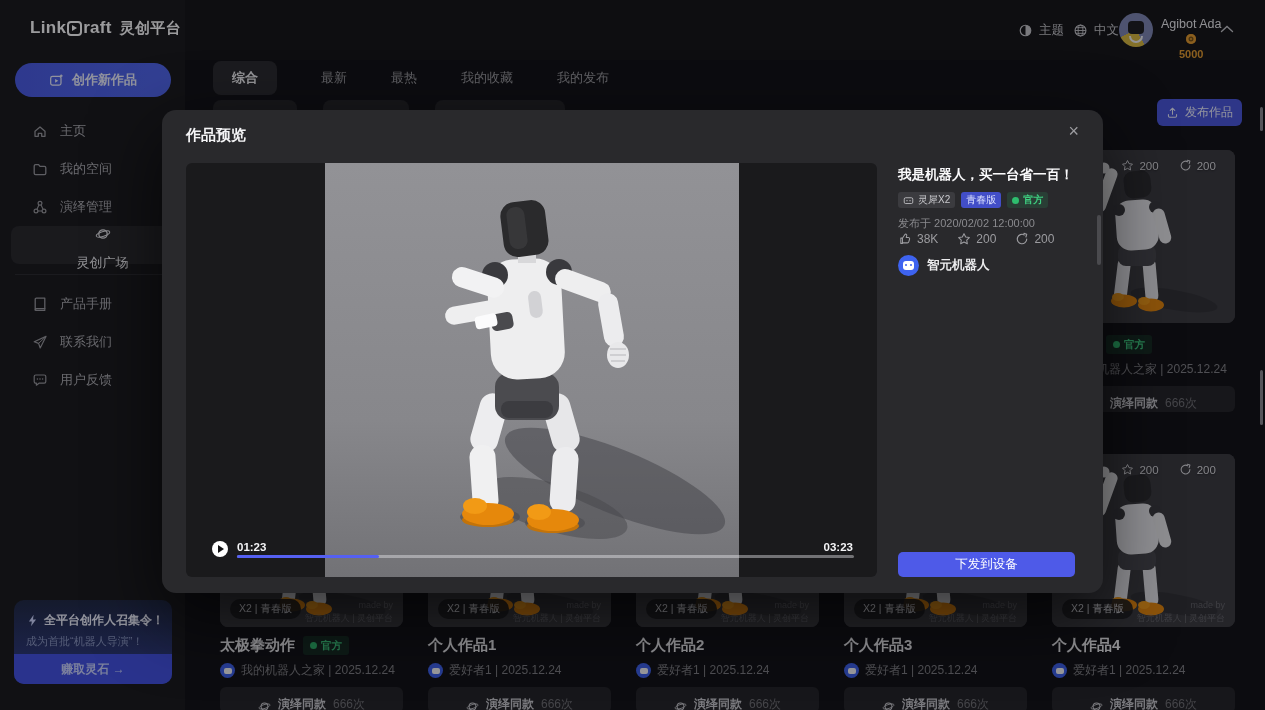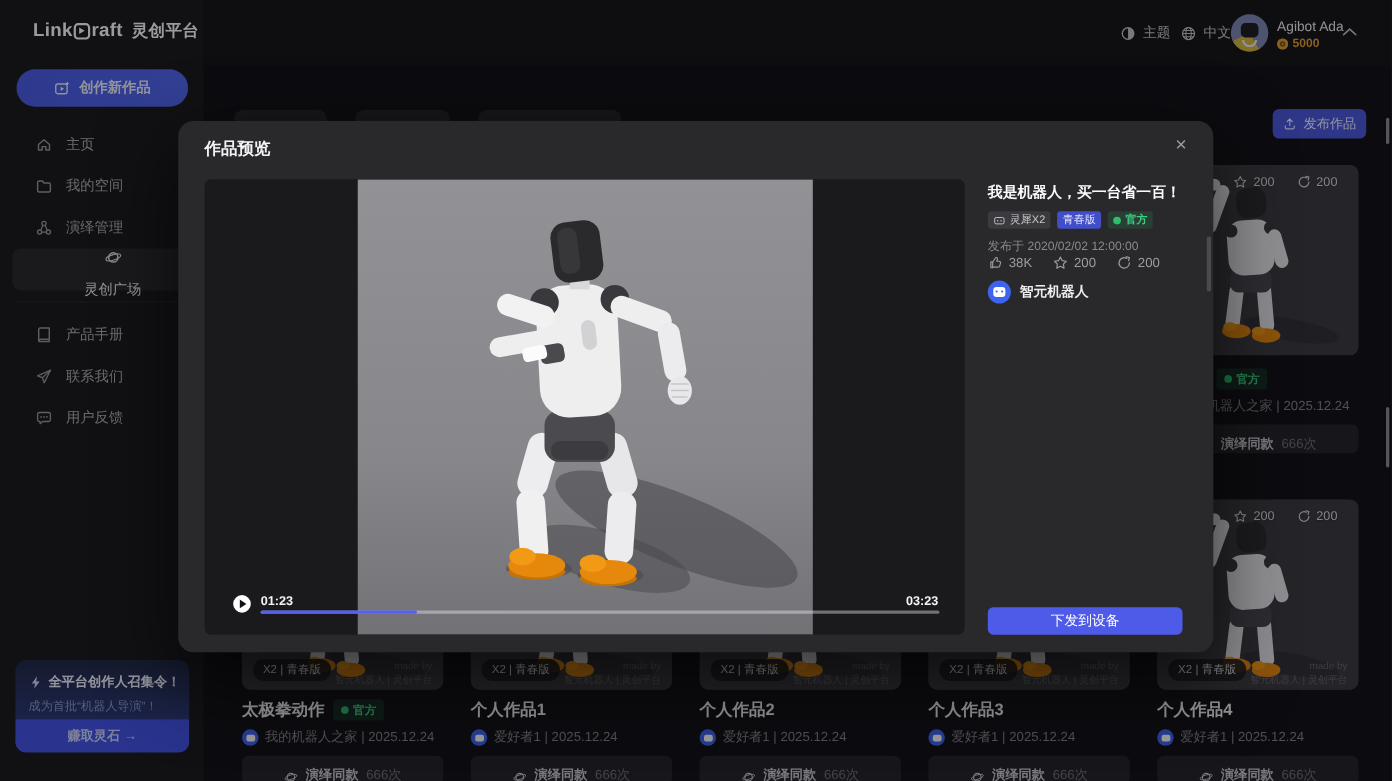--- a/index.html
+++ b/index.html
@@ -29,21 +29,21 @@
 
   
   .topbar { position:absolute; left:185px; top:0; right:0; height:60px; background:#141416; z-index:5; }
   .tb-item { position:absolute; top:22px; display:flex; align-items:center; gap:6px; color:#c6c6ca; font-size:12.5px; cursor:pointer; }
   .avatar { position:absolute; left:1119px; top:13px; width:34px; height:34px; border-radius:50%; overflow:hidden;
     background:conic-gradient(#7f88b4 0deg 150deg, #d9b93e 150deg 245deg, #7f88b4 245deg 360deg); cursor:pointer; }
   .avatar .head { position:absolute; left:9px; top:8px; width:16px; height:13px; background:#1d1d20; border-radius:4px; }
   .avatar .smile { position:absolute; left:10px; top:23px; width:14px; height:7px; border:2px solid #f2f2f4; border-top:none; border-radius:0 0 10px 10px; }
   .user-block { position:absolute; left:1161px; top:17px; cursor:pointer; }
   .user-name { font-size:12.5px; color:#ececee; }
-  .user-coins { display:flex; align-items:center; gap:4px; margin-top:3px; color:#e59c2e; font-size:11px; font-weight:bold; }
+  .user-coins { display:flex; align-items:center; gap:4px; margin-top:3px; color:#e59c2e; font-size:11px; font-weight:bold;flex-direction:column; }
   .coin { width:10px; height:10px; border-radius:50%; background:#e59c2e; box-shadow:inset 0 0 0 2.5px #e59c2e, inset 0 0 0 4px #7a5413; }
   .chev { position:absolute; left:1220px; top:25px; color:#c6c6ca; }
 
   
   .tabs { position:absolute; left:213px; top:61px; display:flex; align-items:center; gap:44px; z-index:5; }
   .tab { color:#9c9ca0; font-size:13px; cursor:pointer; white-space:nowrap; }
   .tab.sel { background:#2a2a2d; color:#f2f2f4; border-radius:8px; padding:8px 19px; font-weight:bold; }
   .filters { position:absolute; left:213px; top:100px; display:flex; gap:26px; z-index:5; }
   .chip { height:30px; background:#232326; border-radius:8px; }
   .publish-btn { position:absolute; left:1157px; top:99px; width:85px; height:27px; border-radius:6px; background:#4a57dd;
@@ -298,20 +298,27 @@
     <div class="user-name">Agibot Ada</div>
     <div class="user-coins">
         <span class="coin"></span>
         <span>5000</span>
       </div>
   </div>
   <svg class="chev" width="14" height="8" style="z-index:6">
       <use href="#i-chev-up"></use>
     </svg>
 
+  <div class="tabs">
+    <div class="tab sel">综合</div>
+    <div class="tab">最新</div>
+    <div class="tab">最热</div>
+    <div class="tab">我的收藏</div>
+    <div class="tab">我的发布</div>
+  </div>
   <div class="filters">
     <div class="chip" style="width:84px"></div>
     <div class="chip" style="width:86px"></div>
     <div class="chip" style="width:130px"></div>
   </div>
   <div class="publish-btn">
     <svg class="ic" width="13" height="13">
         <use href="#i-upload"></use>
       </svg>
     <span>发布作品</span>

